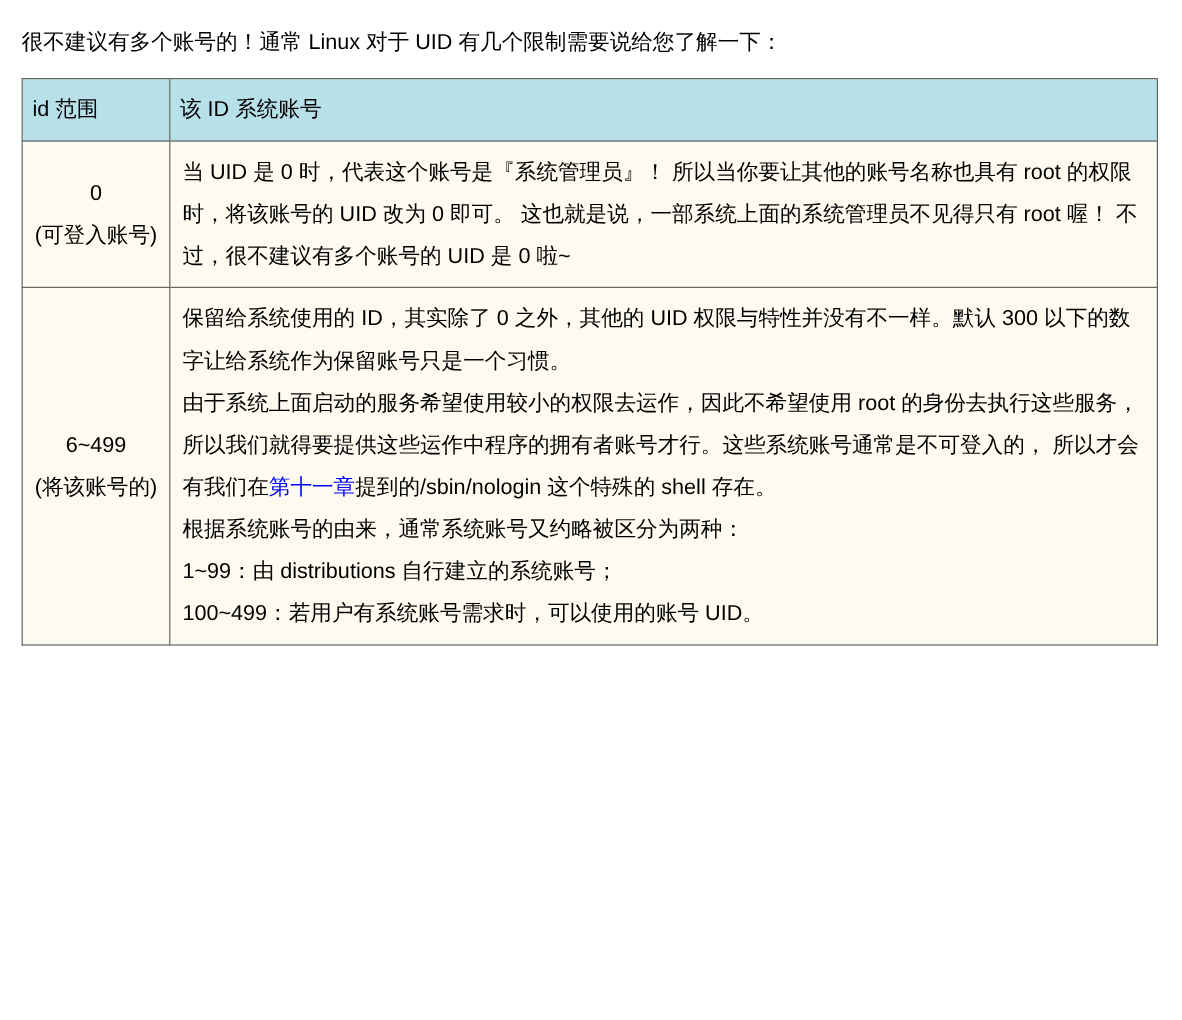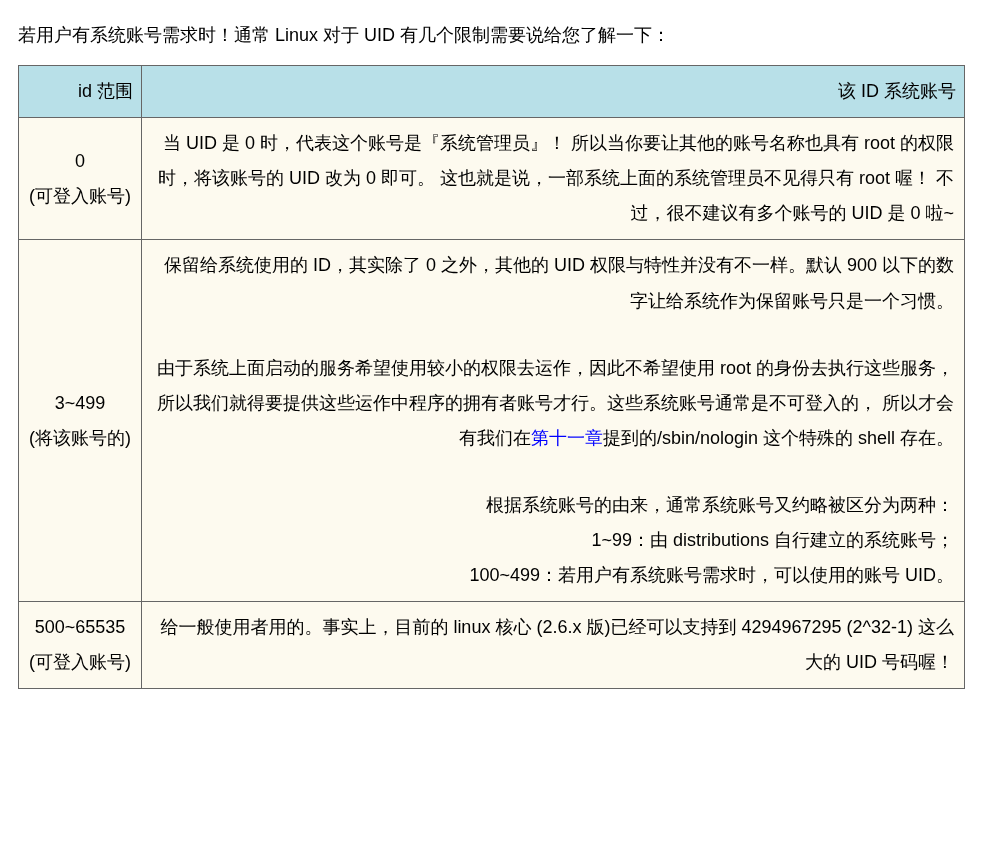--- a/index.html
+++ b/index.html
@@ -22,81 +22,71 @@
     }
     table {
       width: 100%;
       border-collapse: collapse;
       background: #fdfaef;
     }
     th, td {
       border: 1px solid #666;
       padding: 8px 10px;
       vertical-align: middle;
-      text-align: right;
+      text-align: left;
     }
     th {
       background: #b8e0e8;
-      text-align: right;
+      text-align: left;
       font-weight: normal;
       font-size: 18px;
       padding: 8px 8px;
     }
     td.range {
       text-align: center;
       white-space: nowrap;
       vertical-align: middle;
     }
     .para {
       margin-bottom: 0;
     }
     .para + .para {
-      margin-top: 32px;
     }
     a.link {
       color: #0000ff;
       text-decoration: none;
     }
   </style>
 </head>
 <body>
 
-<div class="intro">若用户有系统账号需求时！通常 Linux 对于 UID 有几个限制需要说给您了解一下：</div>
+<div class="intro">很不建议有多个账号的！通常 Linux 对于 UID 有几个限制需要说给您了解一下：</div>
 
 <table>
   <thead>
     <tr>
       <th>id 范围</th>
       <th>该 ID 系统账号</th>
     </tr>
   </thead>
   <tbody>
     <tr>
       <td class="range">
         <span>0</span><br>
         <span>(可登入账号)</span>
       </td>
       <td>
         <div class="para">当 UID 是 0 时，代表这个账号是『系统管理员』！ 所以当你要让其他的账号名称也具有 root 的权限时，将该账号的 UID 改为 0 即可。 这也就是说，一部系统上面的系统管理员不见得只有 root 喔！ 不过，很不建议有多个账号的 UID 是 0 啦~</div>
       </td>
     </tr>
     <tr>
       <td class="range">
-        <span>3~499</span><br>
+        <span>6~499</span><br>
         <span>(将该账号的)</span>
       </td>
       <td>
-        <div class="para">保留给系统使用的 ID，其实除了 0 之外，其他的 UID 权限与特性并没有不一样。默认 900 以下的数字让给系统作为保留账号只是一个习惯。</div>
+        <div class="para">保留给系统使用的 ID，其实除了 0 之外，其他的 UID 权限与特性并没有不一样。默认 300 以下的数字让给系统作为保留账号只是一个习惯。</div>
         <div class="para" id="link-para">由于系统上面启动的服务希望使用较小的权限去运作，因此不希望使用 root 的身份去执行这些服务， 所以我们就得要提供这些运作中程序的拥有者账号才行。这些系统账号通常是不可登入的， 所以才会有我们在<a class="link" href="#">第十一章</a>提到的/sbin/nologin 这个特殊的 shell 存在。</div>
         <div class="para" id="multi-line-para">根据系统账号的由来，通常系统账号又约略被区分为两种：<br>1~99：由 distributions 自行建立的系统账号；<br>100~499：若用户有系统账号需求时，可以使用的账号 UID。</div>
-      </td>
-    </tr>
-    <tr>
-      <td class="range">
-        <span>500~65535</span><br>
-        <span>(可登入账号)</span>
-      </td>
-      <td>
-        <div class="para">给一般使用者用的。事实上，目前的 linux 核心 (2.6.x 版)已经可以支持到 4294967295 (2^32-1) 这么大的 UID 号码喔！</div>
       </td>
     </tr>
   </tbody>
 </table>
 
 </body></html>

